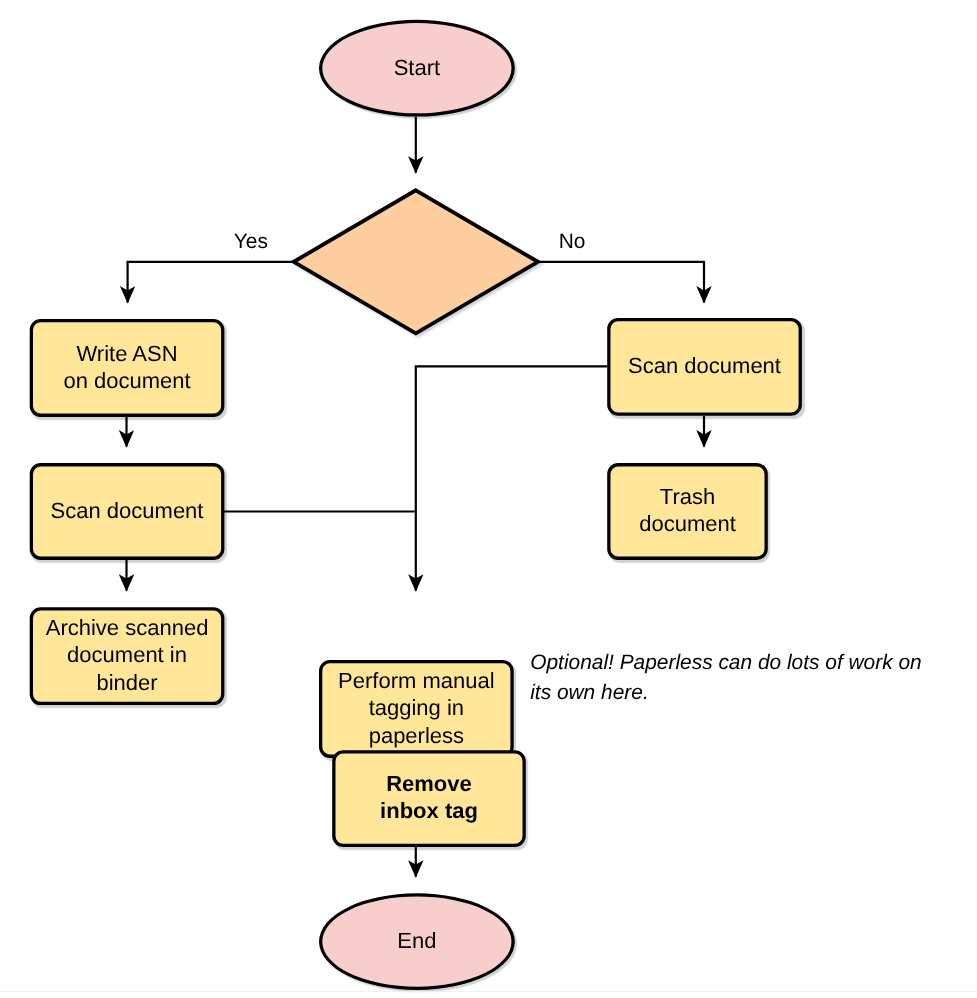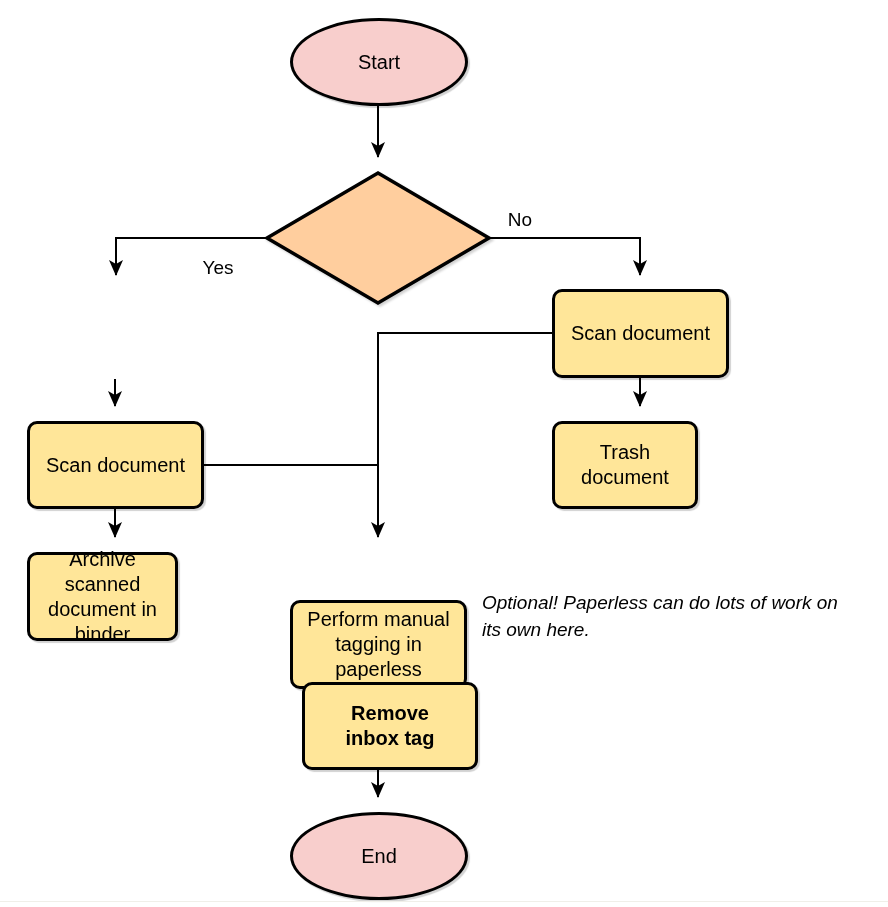--- a/index.html
+++ b/index.html
@@ -50,29 +50,33 @@
     <path class="edge" d="M378,641 V667" marker-end="url(#arrow)"></path>
     <path class="edge" d="M378,770 V797" marker-end="url(#arrow)"></path>
     <polygon class="diamond" points="378,173 489,238 378,303 267,238"></polygon>
   </svg>
 
   <div class="node terminator" style="left:290px;top:18px;width:178px;height:88px;">
     <span>Start</span>
   </div>
 
 
-  <div class="edge-label" style="left:190px;top:209px;width:56px;margin-top:48px;">Yes</div>
+  <div class="edge-label" style="left:200px;top:209px;width:56px;">Yes</div>
   <div class="edge-label" style="left:495px;top:209px;width:50px;">No</div>
 
+  <div class="node process" style="left:27px;top:290px;width:177px;height:89px;">
+    <span>Write ASN
+on document</span>
+  </div>
 
   <div class="node process" style="left:27px;top:421px;width:177px;height:88px;">
     <span>Scan document</span>
   </div>
 
-  <div class="node process" style="left:27px;top:552px;width:151px;height:89px;">
+  <div class="node process" style="left:27px;top:552px;width:177px;height:89px;">
     <span>Archive scanned
 document in
 binder</span>
   </div>
 
   <div class="node process" style="left:552px;top:289px;width:177px;height:89px;">
     <span>Scan document</span>
   </div>
 
   <div class="node process" style="left:552px;top:421px;width:146px;height:88px;">

